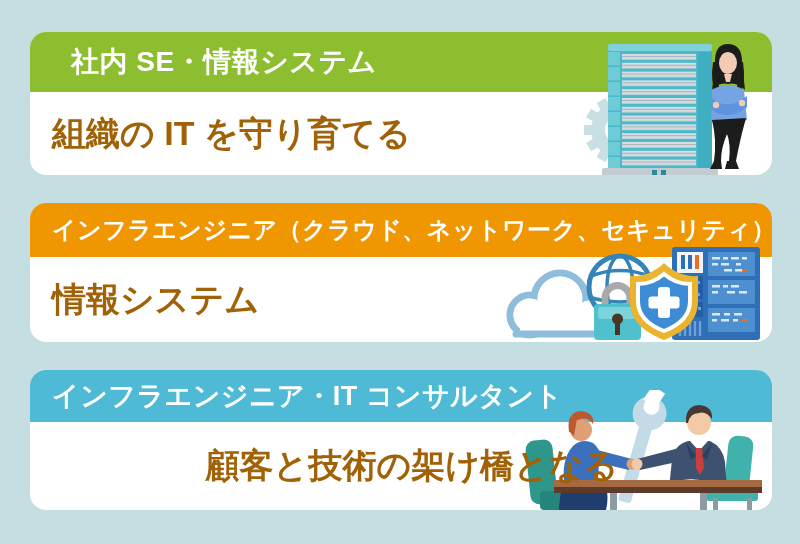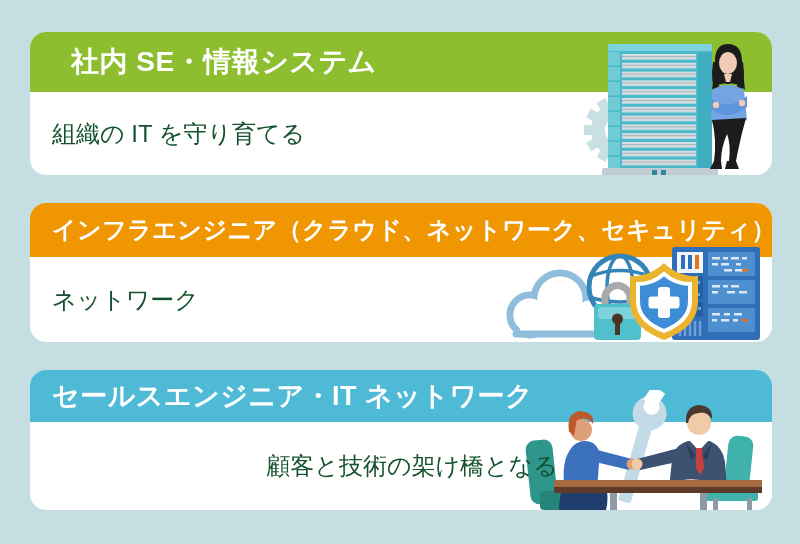--- a/index.html
+++ b/index.html
@@ -37,23 +37,23 @@
   .card-3 .card-header{height:52px;font-size:27px;}
   .card-body{
     position:relative;
     display:flex;align-items:center;
     padding-left:22px;
   }
   .card-1 .card-body{height:83px;}
   .card-2 .card-body{height:85px;}
   .card-3 .card-body{height:88px;justify-content:center;}
   .body-text{
-    font-size:24px;
-    font-weight:400;
-    color:#14532d;
+    font-size:34px;
+    font-weight:700;
+    color:#a16207;
     white-space:nowrap;
     position:relative;
     z-index:3;
   }
   .illus{
     position:absolute;
     z-index:2;
     pointer-events:none;
   }
   .illus-1{right:10px;top:0;width:240px;height:143px;}
@@ -130,21 +130,21 @@
         <path d="M192,129 L199,129 L200,137 L188,137 Z" fill="#1C1C1C"></path>
       </g>
     </svg>
   </section>
 
   <section class="card card-2">
     <div class="card-header" style="background: rgb(240, 150, 0);">
       <span>インフラエンジニア（クラウド、ネットワーク、セキュリティ）</span>
     </div>
     <div class="card-body">
-      <span class="body-text">ネットワーク</span>
+      <span class="body-text">情報システム</span>
     </div>
     <svg class="illus illus-2" viewBox="0 0 280 105" aria-hidden="true">
 
       <g>
         <g stroke="#8FBEDC" stroke-width="7" fill="#ffffff">
           <circle cx="46" cy="80" r="20"></circle>
           <circle cx="76" cy="64" r="26"></circle>
           <circle cx="106" cy="80" r="18"></circle>
         </g>
         <circle cx="46" cy="80" r="16.5" fill="#ffffff"></circle>
@@ -232,21 +232,21 @@
         <path d="M180,28 C190,38 203,42 214,41 L214,66 C214,88 197,98 180,105 C163,98 146,88 146,66 L146,41 C157,42 170,38 180,28 Z" fill="#EBB42F"></path>
         <path d="M180,39 C188,46 198,49 206,49 L206,66 C206,83 193,91 180,96 C167,91 154,83 154,66 L154,49 C162,49 172,46 180,39 Z" fill="#3F8CD6" stroke="#ffffff" stroke-width="4"></path>
         <rect x="174" y="52" width="12" height="31" rx="3" fill="#ffffff"></rect>
         <rect x="164.5" y="61.5" width="31" height="12" rx="3" fill="#ffffff"></rect>
       </g>
     </svg>
   </section>
 
   <section class="card card-3">
     <div class="card-header" style="background: rgb(78, 186, 213);">
-      <span>セールスエンジニア・IT ネットワーク</span>
+      <span>インフラエンジニア・IT コンサルタント</span>
     </div>
     <div class="card-body">
       <span class="body-text">顧客と技術の架け橋となる</span>
     </div>
     <svg class="illus illus-3" viewBox="0 0 260 120" aria-hidden="true">
 
       <g>
         <rect x="18" y="50" width="27" height="64" rx="9" fill="#2E968B" transform="rotate(-6 31 82)"></rect>
         <rect x="30" y="101" width="58" height="19" rx="4" fill="#25857B"></rect>
       </g>

